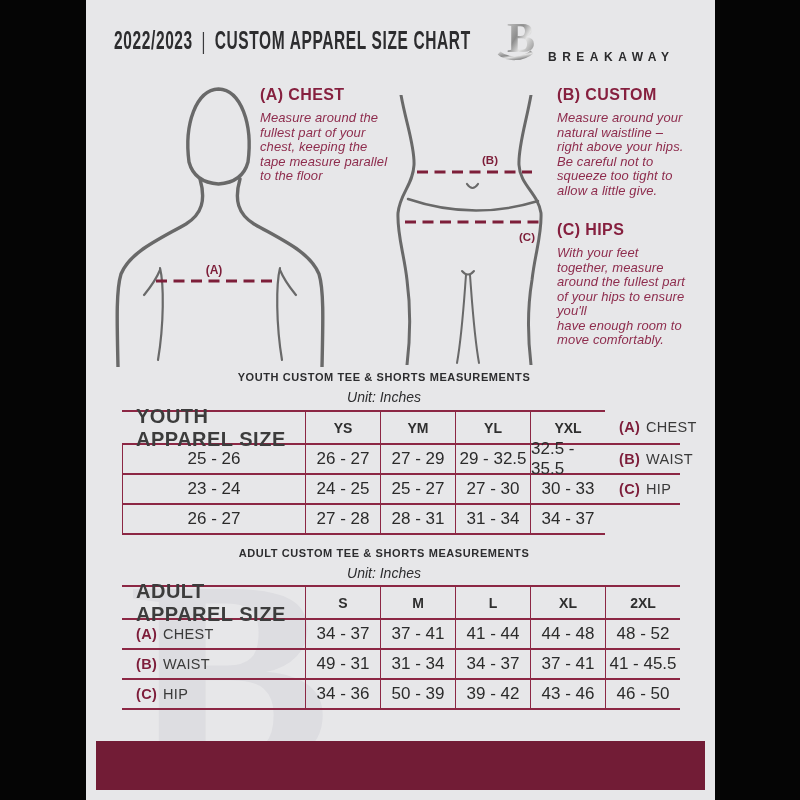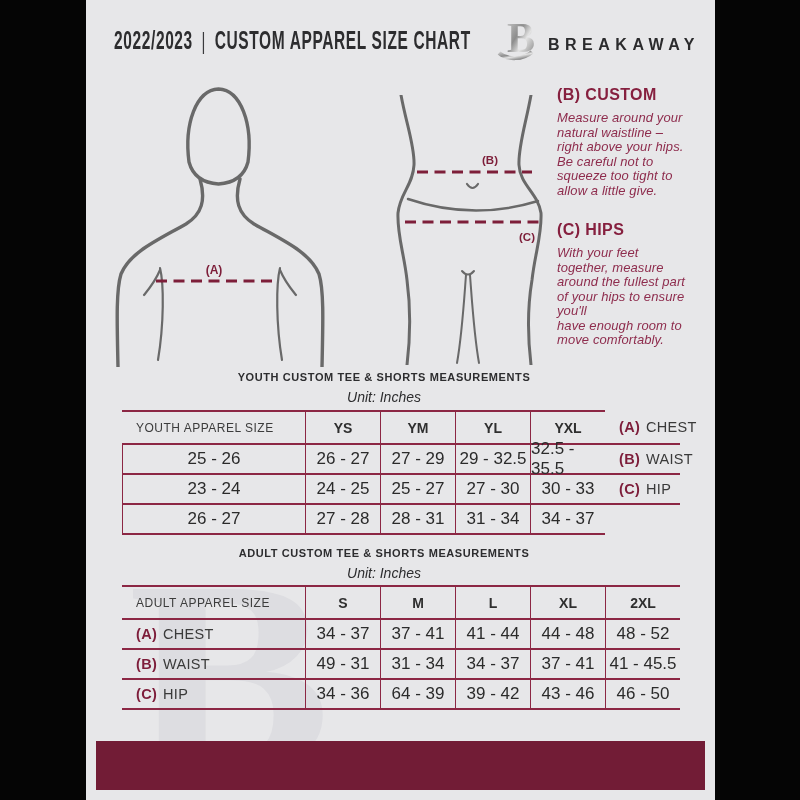--- a/index.html
+++ b/index.html
@@ -13,21 +13,21 @@
     background:#e7e7e9;overflow:hidden;
   }
   
   .hdr{
     position:absolute;left:28px;top:26px;display:flex;align-items:center;gap:14px;
     color:#2d2d2f;font-weight:bold;font-size:25px;white-space:nowrap;
     transform:scaleX(0.62);transform-origin:left center;letter-spacing:1px;
   }
   .hdr .sep{font-weight:normal;color:#3a3a3c;font-size:24px}
   .brand{
-    position:absolute;left:462px;top:36px;font-size:16px;font-weight:bold;
+    position:absolute;left:462px;top:50px;font-size:12px;font-weight:bold;
     letter-spacing:5.5px;color:#2b2b2d;white-space:nowrap;
   }
   .logo{position:absolute;left:410px;top:13px}
   
   .inst{position:absolute;z-index:2}
   .inst-head{font-size:16px;font-weight:bold;color:#86203f;letter-spacing:.4px}
   .inst-body{
     margin-top:7px;font-size:13px;font-style:italic;color:#8e2c4d;
     line-height:14.5px;white-space:pre-line;letter-spacing:.1px;
   }
@@ -58,21 +58,21 @@
   #youth-table{top:410px}
   #adult-table{top:585px}
   .cell{
     display:flex;align-items:center;justify-content:center;
     border-bottom:2px solid #8c2744;color:#2b2b2b;font-size:17px;
   }
   .cell.hd{border-top:2px solid #8c2744;font-weight:bold;font-size:14px;color:#2f2f2f}
   .cell.vline{border-left:1.5px solid #8c2744}
   .cell.rowlab{justify-content:flex-start;padding-left:14px;font-size:14.5px;color:#3a3a3a;letter-spacing:.3px}
   .cell.rowlab .pref{color:#7d1d3a;font-weight:bold;margin-right:6px}
-  .cell.colhead-first{justify-content:flex-start;padding-left:14px;font-weight:normal;font-size:12px;color:#3c3c3c;letter-spacing:.5px}
+  .cell.colhead-first{justify-content:flex-start;padding-left:14px;font-weight:bold;font-size:20px;color:#3c3c3c;letter-spacing:.5px}
   
   .watermark{
     position:absolute;left:42px;top:540px;z-index:0;
     font-family:"Liberation Serif", serif;font-weight:bold;font-size:272px;line-height:1;
     color:#dddde1;transform:scaleX(1.12);transform-origin:left top;user-select:none;
   }
   .footer-bar{
     position:absolute;left:10px;top:741px;width:609px;height:49px;
     background:#721c36;z-index:3;
   }
@@ -128,20 +128,28 @@
       <path stroke-width="2" d="M77 176 Q83 183 89 176"></path>
       <path stroke-width="2" d="M81 180 C79 206 77 240 72 268"></path>
       <path stroke-width="2" d="M85 180 C87 206 89 240 94 268"></path>
     </g>
     <line x1="32" y1="77" x2="147" y2="77" stroke="#7d1e39" stroke-width="3.2" stroke-dasharray="11 6.5"></line>
     <text x="105" y="69" text-anchor="middle" font-size="11.5" font-weight="bold" fill="#7d1e39">(B)</text>
     <line x1="20" y1="127" x2="157" y2="127" stroke="#7d1e39" stroke-width="3.2" stroke-dasharray="11 6.5"></line>
     <text x="142" y="146" text-anchor="middle" font-size="11.5" font-weight="bold" fill="#7d1e39">(C)</text>
   </svg>
 
+  <div id="inst-chest" class="inst">
+    <div class="inst-head">(A) CHEST</div>
+    <div class="inst-body">Measure around the
+fullest part of your
+chest, keeping the
+tape measure parallel
+to the floor</div>
+  </div>
   <div id="inst-waist" class="inst">
     <div class="inst-head">(B) CUSTOM</div>
     <div class="inst-body">Measure around your
 natural waistline –
 right above your hips.
 Be careful not to
 squeeze too tight to
 allow a little give.</div>
   </div>
   <div id="inst-hips" class="inst">
@@ -225,20 +233,20 @@
     <div class="cell vline">31 - 34</div>
     <div class="cell vline">34 - 37</div>
     <div class="cell vline">37 - 41</div>
     <div class="cell vline">41 - 45.5</div>
 
     <div class="cell rowlab">
       <span class="pref">(C)</span>
       <span>HIP</span>
     </div>
     <div class="cell vline">34 - 36</div>
-    <div class="cell vline">64 - 39</div>
+    <div class="cell vline">50 - 39</div>
     <div class="cell vline">39 - 42</div>
     <div class="cell vline">43 - 46</div>
     <div class="cell vline">46 - 50</div>
   </div>
 
   <div class="footer-bar"></div>
 </div>
 
 </body></html>

